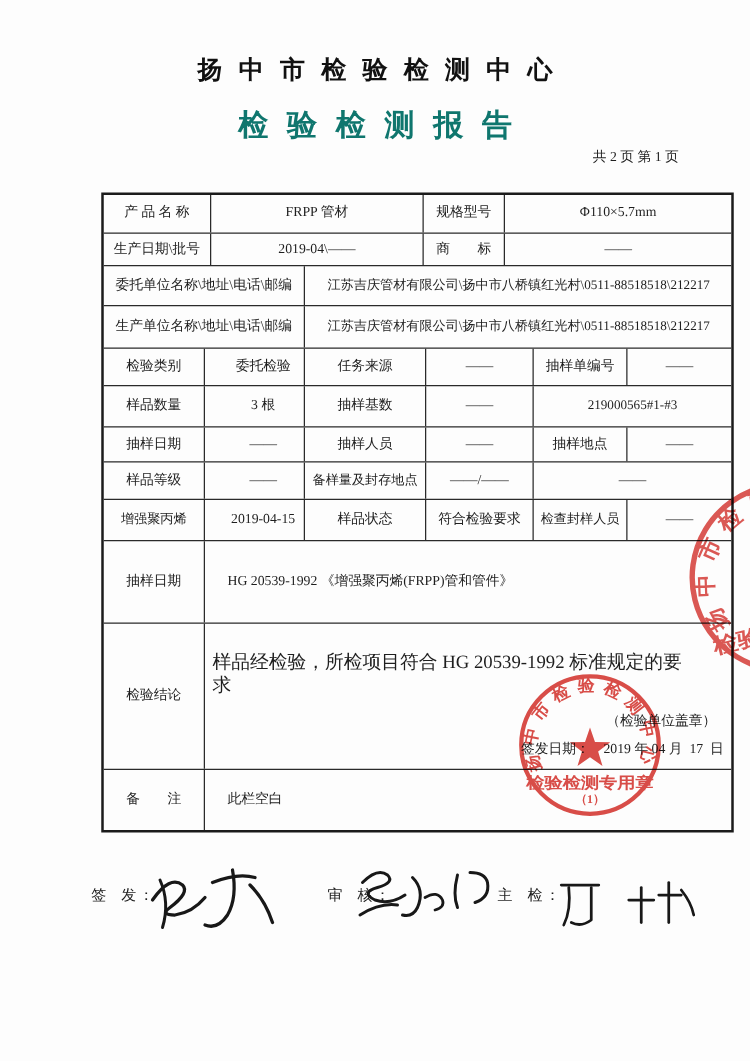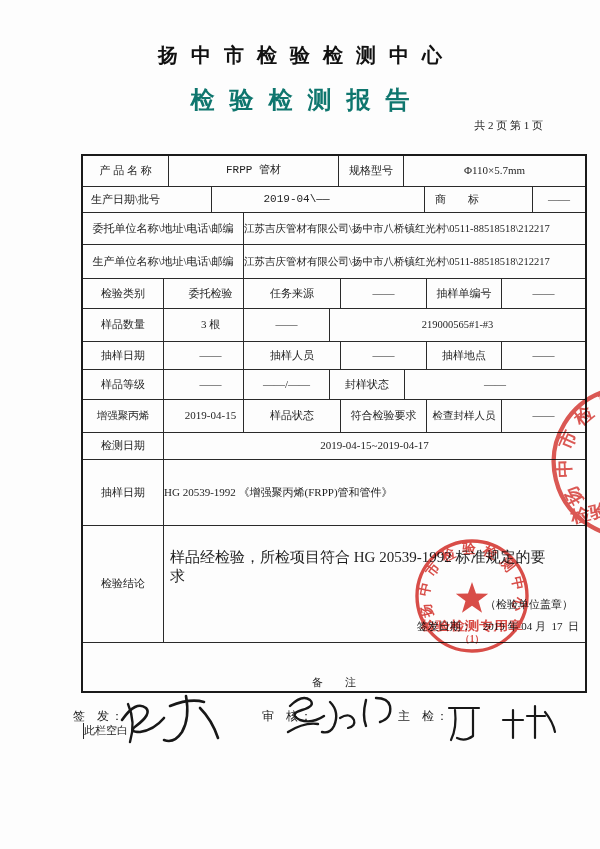--- a/index.html
+++ b/index.html
@@ -25,30 +25,30 @@
     border:2.5px solid #1b1b1b;box-sizing:border-box;background:transparent;margin-left:21px;
   }
   .row{display:flex;box-sizing:border-box;}
   .row + .row{border-top:1px solid #2a2a2a;}
   .c{
     display:flex;align-items:center;justify-content:center;
     box-sizing:border-box;font-size:11px;text-align:center;
     white-space:pre-wrap;line-height:1.25;padding:1px 2px;
   }
   .c + .c{border-left:1px solid #2a2a2a;}
-  .lft{justify-content:flex-start;text-align:center;padding-left:0;}
+  .lft{justify-content:flex-start;text-align:center;padding-left:18px;}
   
-  .wA1{flex:0 0 85px;} .wA2{flex:0 0 170px;font-family:Liberation Mono, monospace;} .wA3{flex:0 0 65px;} 
+  .wA1{flex:0 0 85px;} .wA2{flex:0 0 170px;} .wA3{flex:0 0 65px;} 
   .wB1{flex:0 0 160px;}
   .wC1{flex:0 0 80px;} .wC2{flex:0 0 80px;padding-left:16px;} .wC3{flex:0 0 97px;} .wC4{flex:0 0 86px;} .wC5{flex:0 0 75px;}
   .wD1{flex:0 0 80px;}
   .grow{flex:1 1 auto;}
-  .h30{height:30px;} .h26{height:26px;gap:43px;} .h32{height:32px;} .h34{height:34px;}
+  .h30{height:30px;} .h26{height:26px;} .h32{height:32px;} .h34{height:34px;}
   .h33{height:33px;} .h28{height:28px;} .h27{height:27px;} .h66{height:66px;}
-  .h117{height:117px;} .h49{height:49px;flex-direction:column;}
+  .h117{height:117px;} .h49{height:49px;}
   .small{font-size:10.5px;}
   .concl-cell{position:relative;display:block;padding:0;}
   .concl-text{position:absolute;top:22px;left:6px;right:30px;font-size:15px;text-align:left;}
   .seal-note{position:absolute;top:72px;right:12px;font-size:11px;}
   .issue-date{position:absolute;bottom:8px;right:6px;font-size:11px;white-space:pre-wrap;}
   
   .sig-label{position:absolute;font-size:12px;letter-spacing:2px;white-space:pre-wrap;}
   .sig-svg{position:absolute;}
   .sig-svg path{stroke:#181818;fill:none;stroke-linecap:round;stroke-linejoin:round;}
   
@@ -97,54 +97,51 @@
       <div class="c wC2">委托检验</div>
       <div class="c wC3">任务来源</div>
       <div class="c wC4">——</div>
       <div class="c wC5">抽样单编号</div>
       <div class="c grow">——</div>
     </div>
 
     <div class="row h33">
       <div class="c wC1">样品数量</div>
       <div class="c wC2">3 根</div>
+      <div class="c wC3">抽样基数</div>
       <div class="c wC4">——</div>
       <div class="c grow small">219000565#1-#3</div>
     </div>
 
     <div class="row h28">
       <div class="c wC1">抽样日期</div>
       <div class="c wC2">——</div>
       <div class="c wC3">抽样人员</div>
       <div class="c wC4">——</div>
       <div class="c wC5">抽样地点</div>
       <div class="c grow">——</div>
     </div>
 
     <div class="row h30">
       <div class="c wC1">样品等级</div>
       <div class="c wC2">——</div>
+      <div class="c wC3 small">备样量及封存地点</div>
       <div class="c wC4">——/——</div>
-      <div class="c wC5">封样状态</div>
       <div class="c grow">——</div>
     </div>
 
     <div class="row h33">
       <div class="c wC1 small">增强聚丙烯</div>
       <div class="c wC2">2019-04-15</div>
       <div class="c wC3">样品状态</div>
       <div class="c wC4">符合检验要求</div>
       <div class="c wC5 small">检查封样人员</div>
       <div class="c grow">——</div>
     </div>
 
-    <div class="row h27">
-      <div class="c wD1">检测日期</div>
-      <div class="c grow">2019-04-15~2019-04-17</div>
-    </div>
 
     <div class="row h66">
       <div class="c wD1">抽样日期</div>
       <div class="c grow lft">HG 20539-1992 《增强聚丙烯(FRPP)管和管件》</div>
     </div>
 
     <div class="row h117">
       <div class="c wD1">检验结论</div>
       <div class="c grow concl-cell">
         <div class="concl-text">样品经检验，所检项目符合 HG 20539-1992 标准规定的要求</div>

